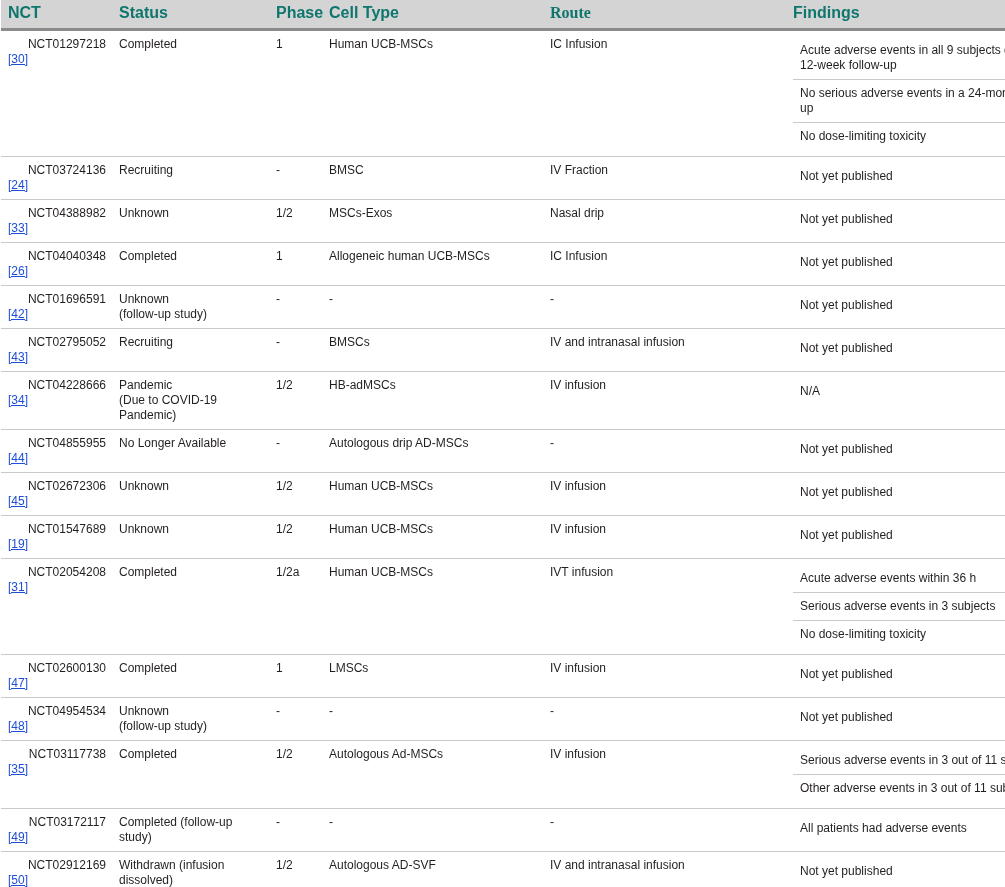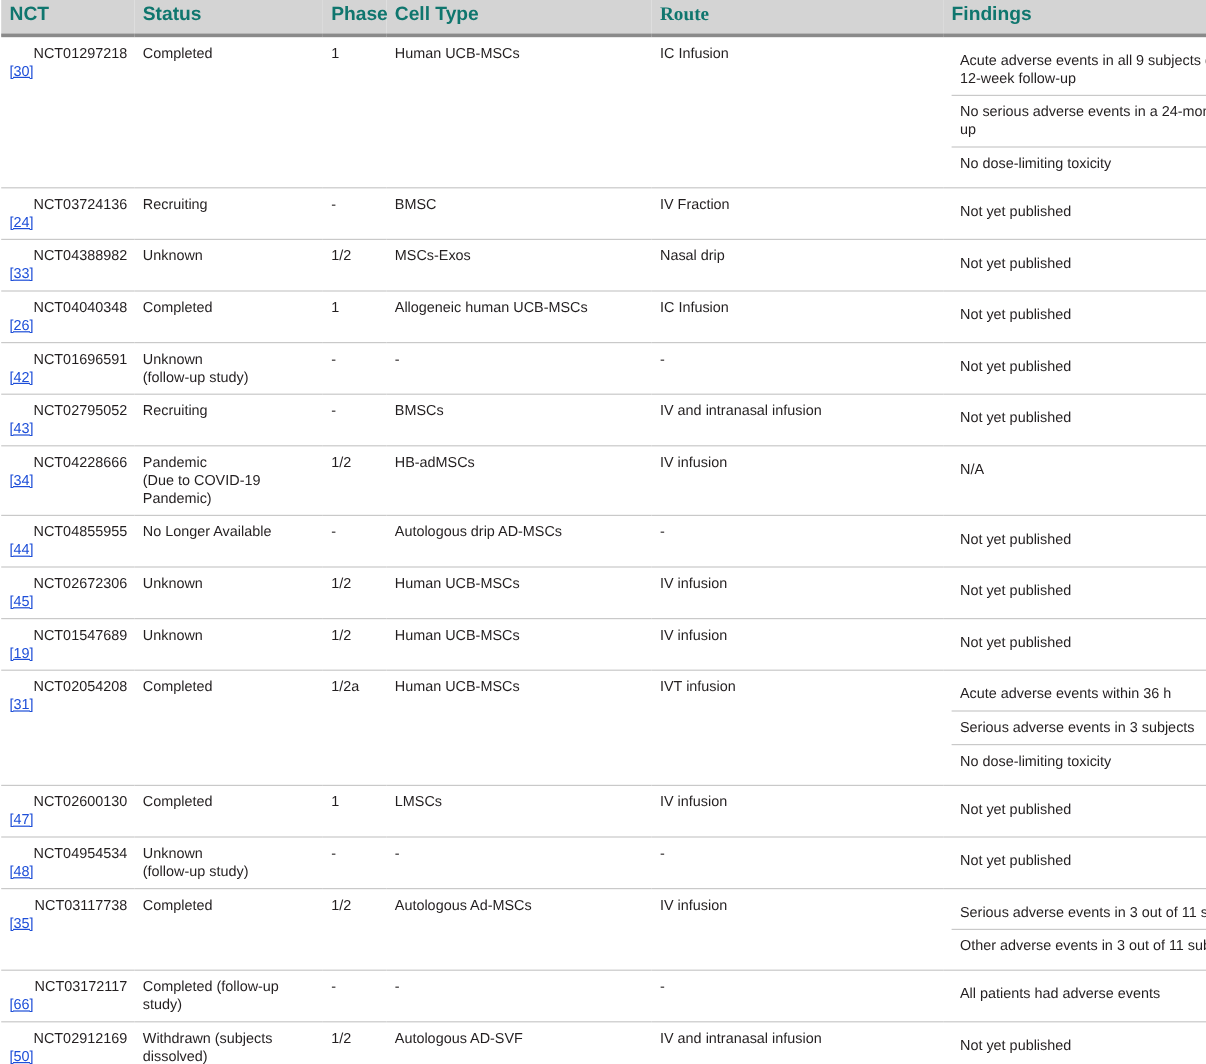--- a/index.html
+++ b/index.html
@@ -325,38 +325,38 @@
           <td class="col-findings">
             <div class="findings-list">
               <div class="findings-item">Serious adverse events in 3 out of 11 subjects</div>
               <div class="findings-item">Other adverse events in 3 out of 11 subjects</div>
             </div>
           </td>
         </tr>
         <tr>
           <td class="col-nct">
             <span class="nct-id">NCT03172117</span>
-            <span class="ref-link">[66]</span>
+            <span class="ref-link">[49]</span>
           </td>
           <td class="col-status"><span>Completed (follow-up study)</span></td>
           <td class="col-phase">-</td>
           <td class="col-cell">-</td>
           <td class="col-route">-</td>
           <td class="col-findings">
             <div class="findings-list">
               <div class="findings-single">All patients had adverse events</div>
             </div>
           </td>
         </tr>
         <tr>
           <td class="col-nct">
             <span class="nct-id">NCT02912169</span>
             <span class="ref-link">[50]</span>
           </td>
-          <td class="col-status"><span>Withdrawn (subjects dissolved)</span></td>
+          <td class="col-status"><span>Withdrawn (infusion dissolved)</span></td>
           <td class="col-phase">1/2</td>
           <td class="col-cell">Autologous AD-SVF</td>
           <td class="col-route">IV and intranasal infusion</td>
           <td class="col-findings">
             <div class="findings-list">
               <div class="findings-single">Not yet published</div>
             </div>
           </td>
         </tr>
       </tbody>

